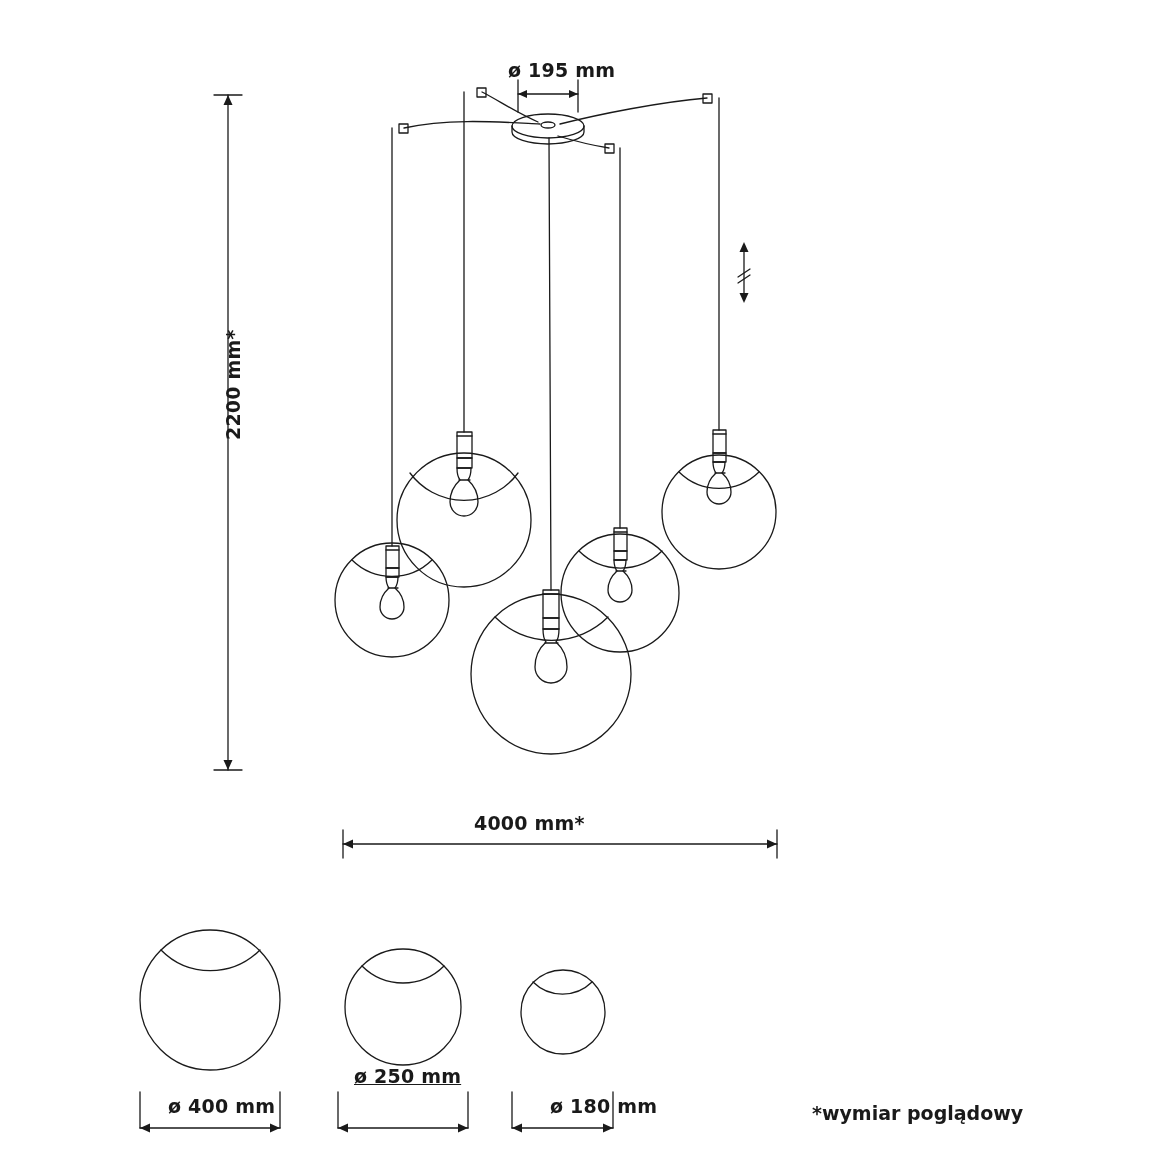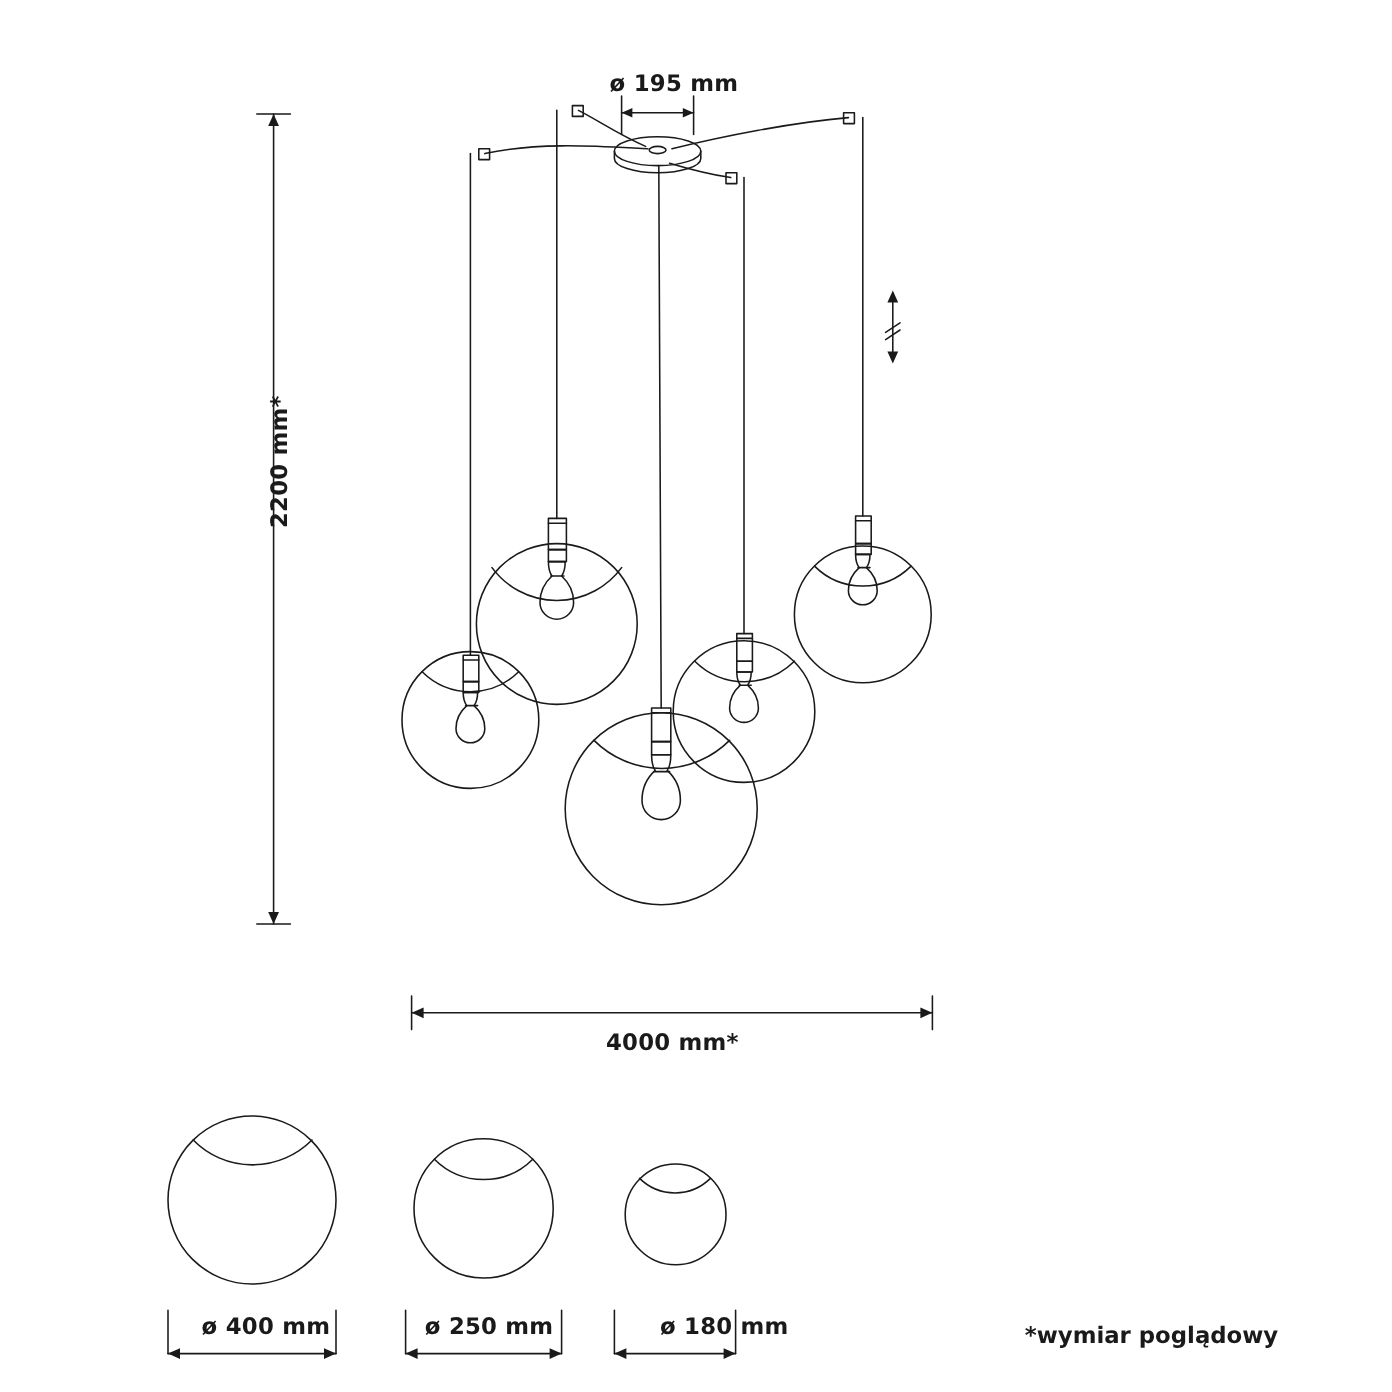--- a/index.html
+++ b/index.html
@@ -198,23 +198,23 @@
         <path d="M613 1128 l-10 -4.5 v9 z" fill="#1a1a1a" stroke="none"></path>
       </g>
 
     </g>
   </svg>
 
   <div class="dim-label" style="left:508px; top:59px;">ø 195 mm</div>
 
   <div class="dim-label vertical" style="left:222px; top:440px; transform: rotate(-90deg);">2200 mm*</div>
 
-  <div class="dim-label" style="left:505px; top:812px;margin-top:46px;">4000 mm*</div>
+  <div class="dim-label" style="left:474px; top:812px;">4000 mm*</div>
 
   <div class="dim-label" style="left:168px; top:1095px;">ø 400 mm</div>
 
-  <div class="dim-label" style="left:354px; top:1095px;">ø 250 mm</div>
+  <div class="dim-label" style="left:354px; top:1065px;text-decoration:underline;">ø 250 mm</div>
 
   <div class="dim-label" style="left:550px; top:1095px;">ø 180 mm</div>
 
-  <div class="note-label" style="left:812px; top:1102px;margin-left:42px;">*wymiar poglądowy</div>
+  <div class="note-label" style="left:812px; top:1102px;">*wymiar poglądowy</div>
 
 </div>
 
 </body></html>

